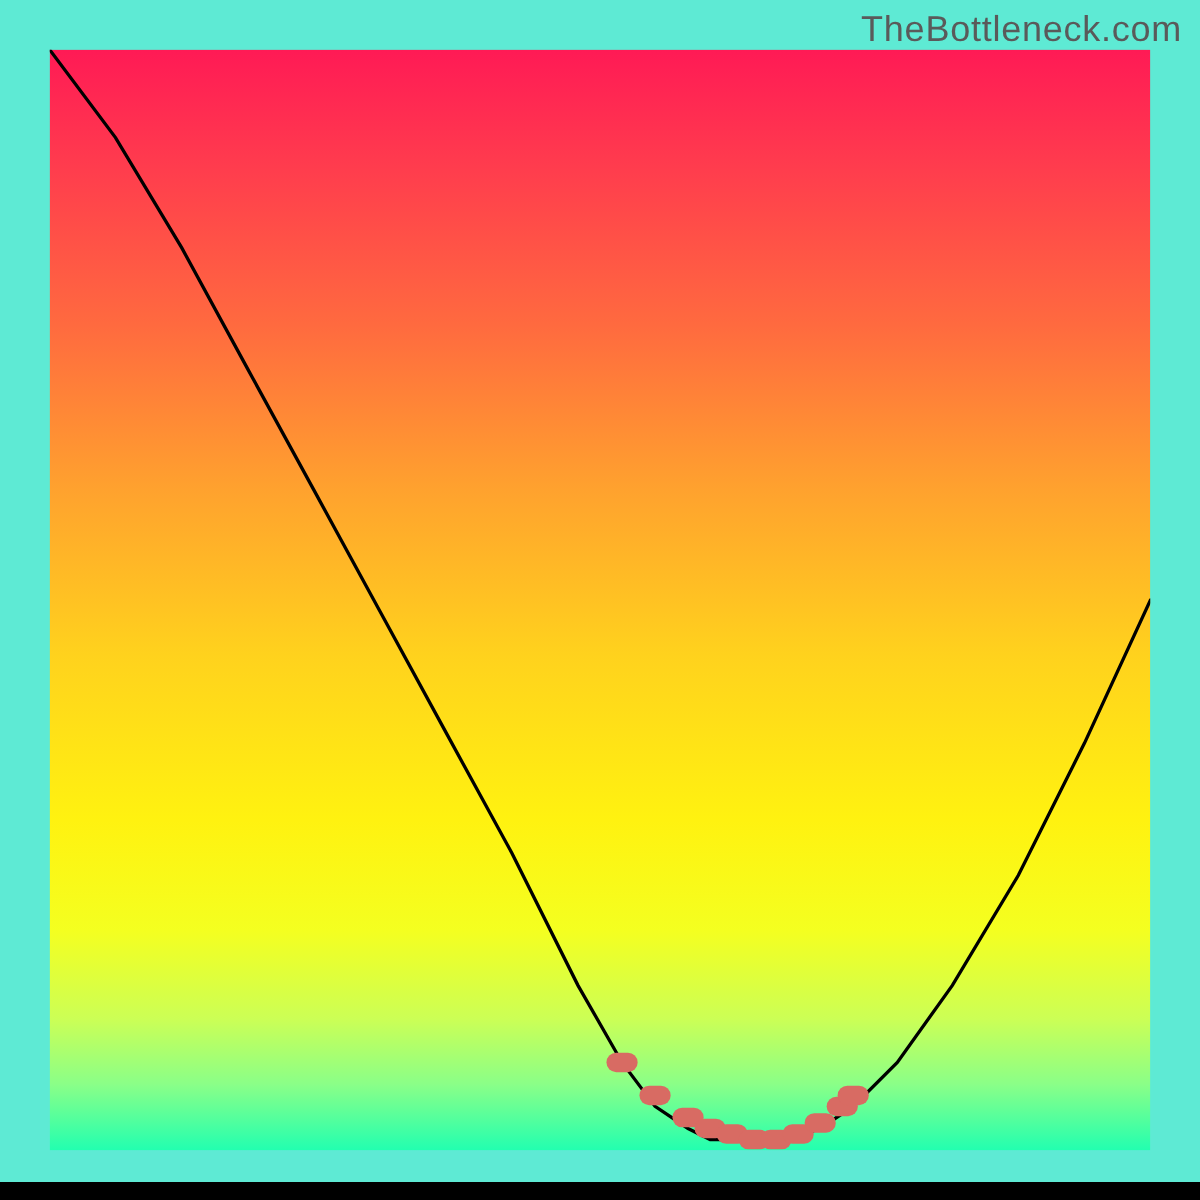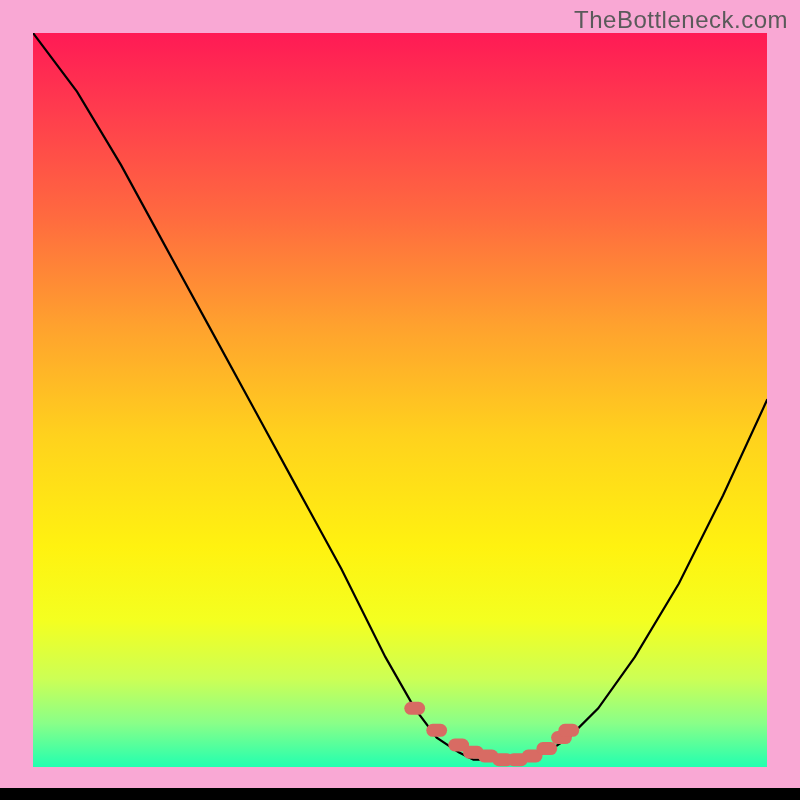--- a/index.html
+++ b/index.html
@@ -10,21 +10,21 @@
     background: #000;
     overflow: hidden;
     font-family: Arial, Helvetica, sans-serif;
   }
   .frame {
     position: absolute;
     left: 0;
     top: 0;
     width: 800px;
     height: 788px;
-    background: #f9a8d4;
+    background: #5eead4;
   }
   .watermark {
     position: absolute;
     top: 6px;
     right: 12px;
     color: #5a5a5a;
     font-size: 24px;
     letter-spacing: 0.5px;
     font-weight: 400;
     user-select: none;

